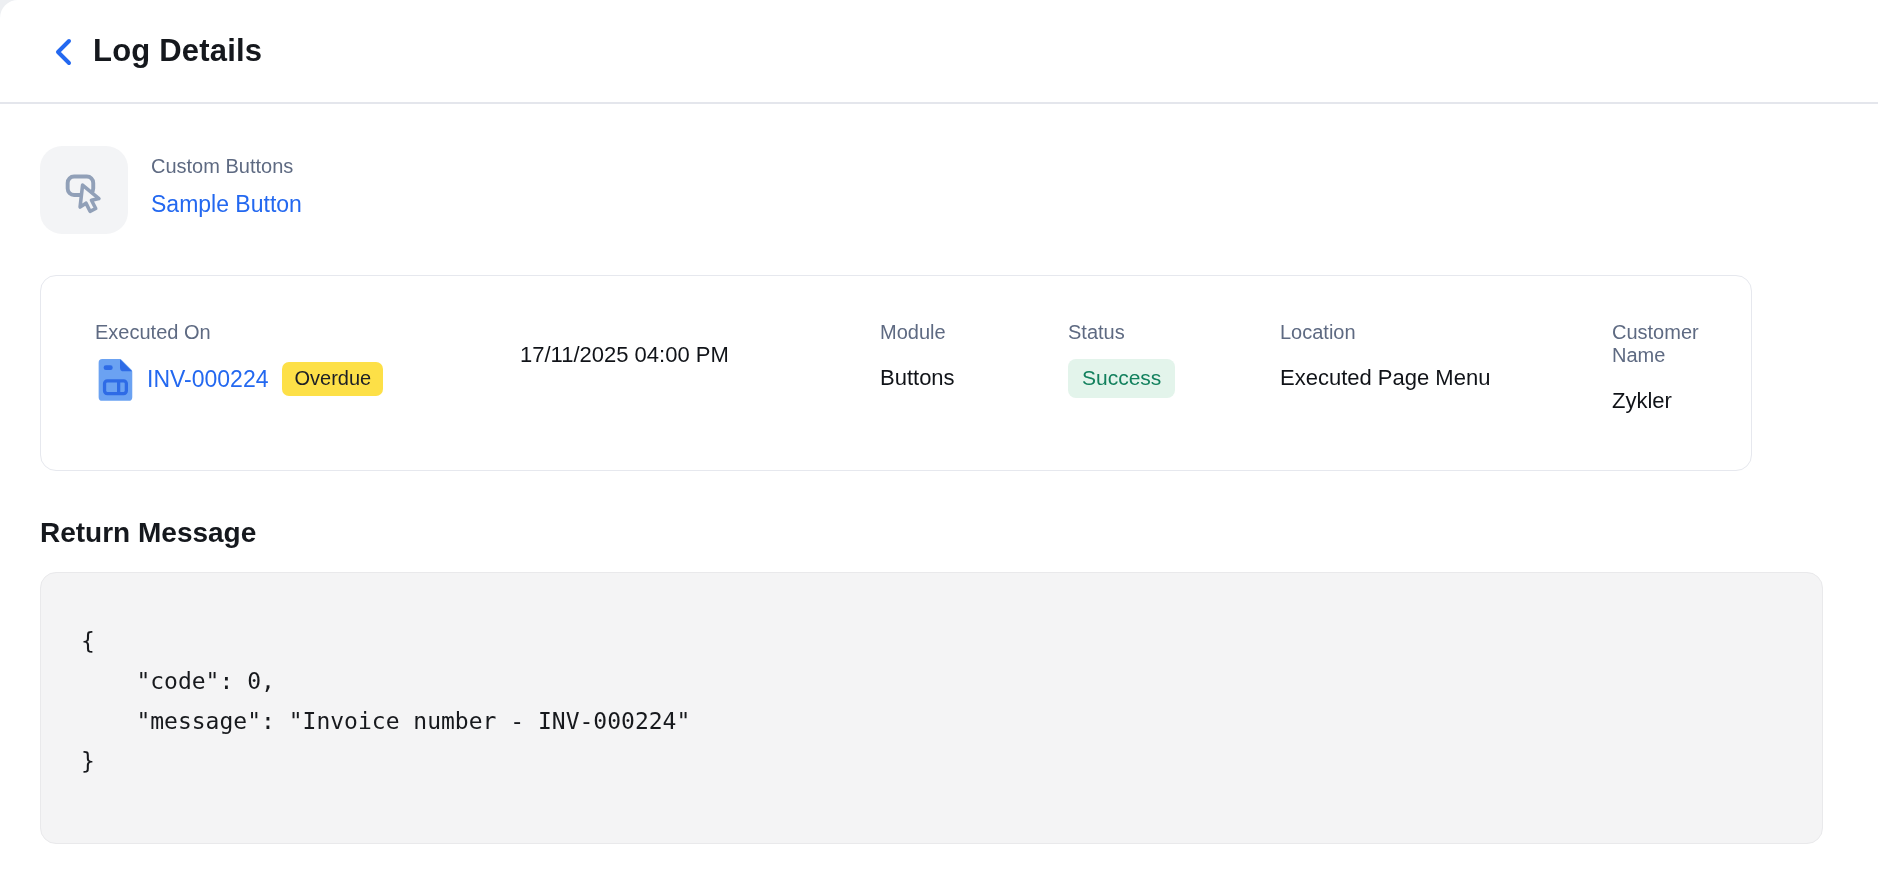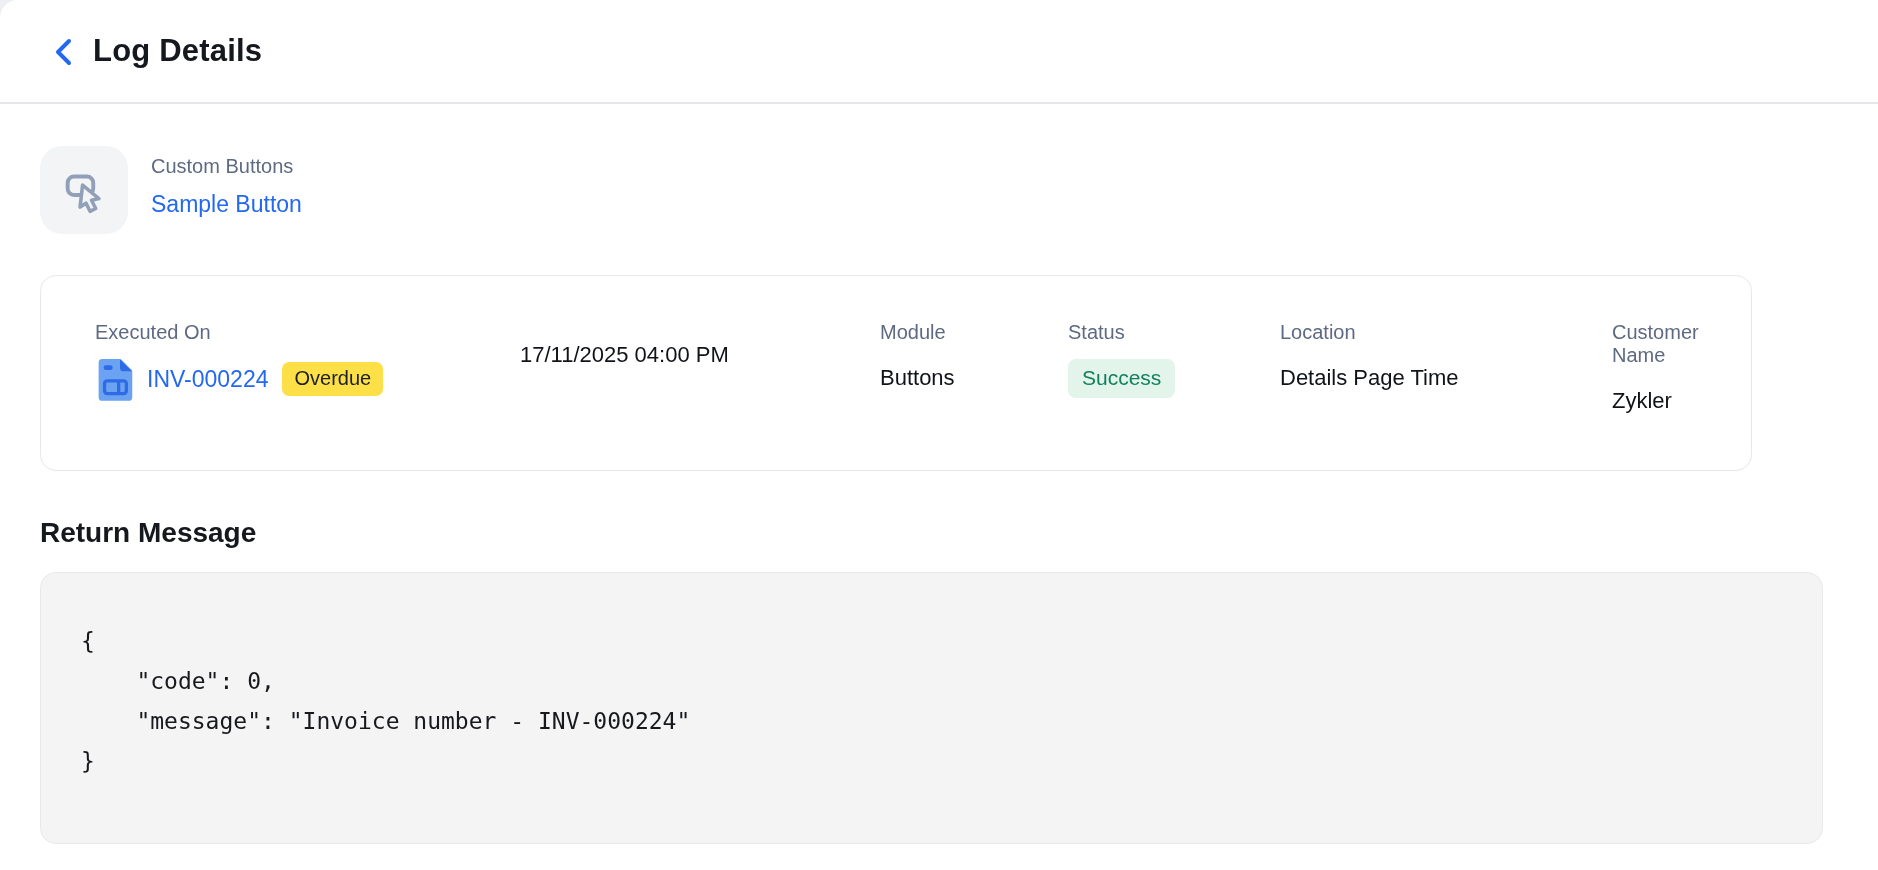--- a/index.html
+++ b/index.html
@@ -163,21 +163,21 @@
 
     <div class="field f-status">
       <span class="flabel">Status</span>
       <span class="fvalue">
         <span class="badge-success">Success</span>
       </span>
     </div>
 
     <div class="field f-location">
       <span class="flabel">Location</span>
-      <span class="fvalue">Details Page Time</span>
+      <span class="fvalue">Executed Page Menu</span>
     </div>
 
     <div class="field f-customer">
       <span class="flabel">Customer Name</span>
       <span class="fvalue">Zykler</span>
     </div>
 
   </div>
 
   <h2 class="rm-heading">Return Message</h2>

